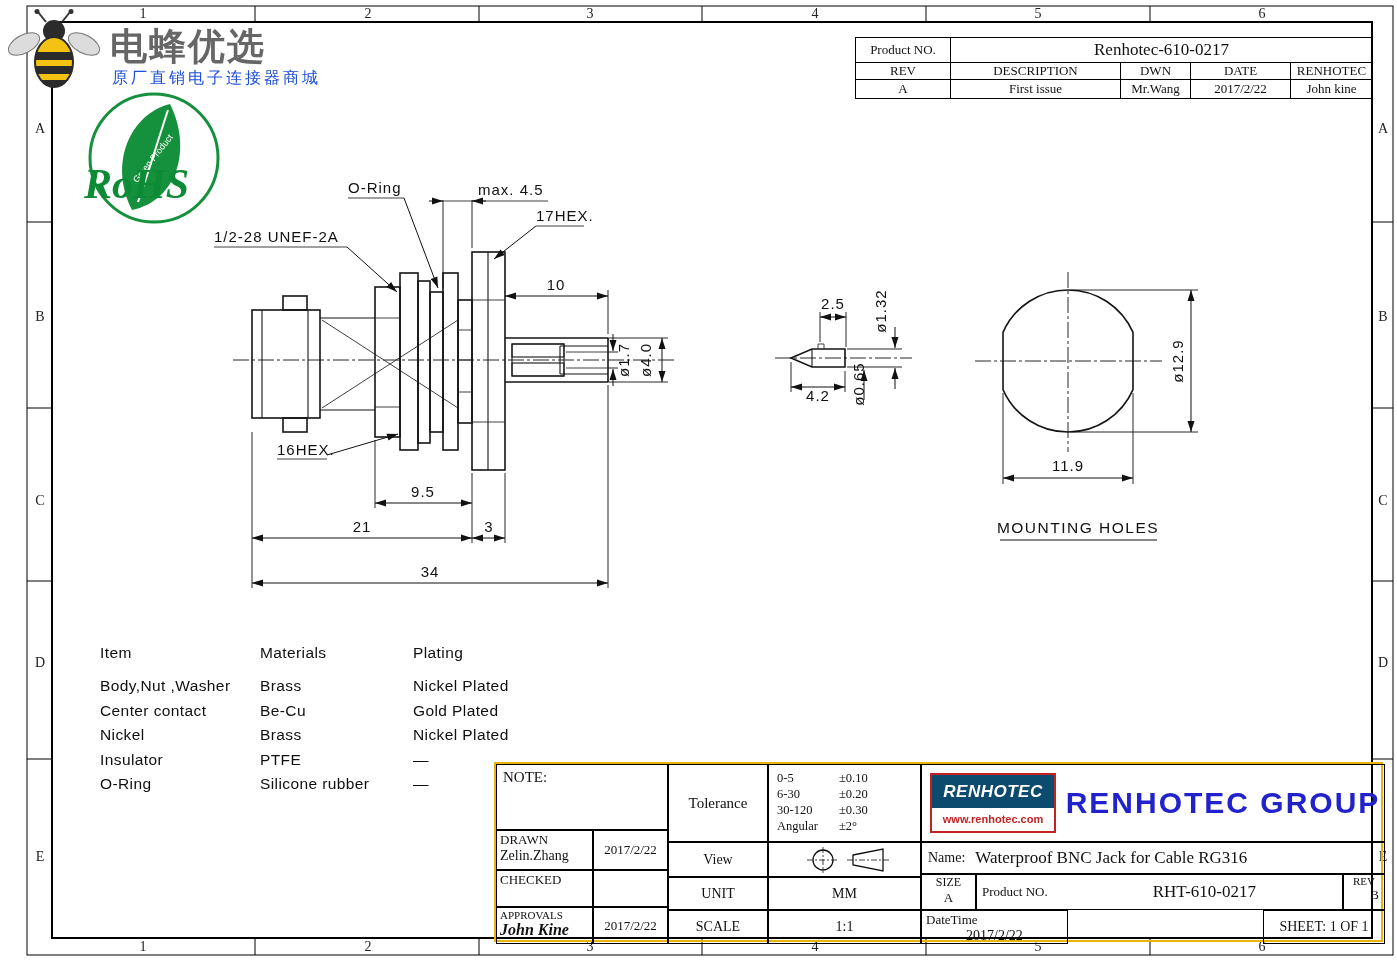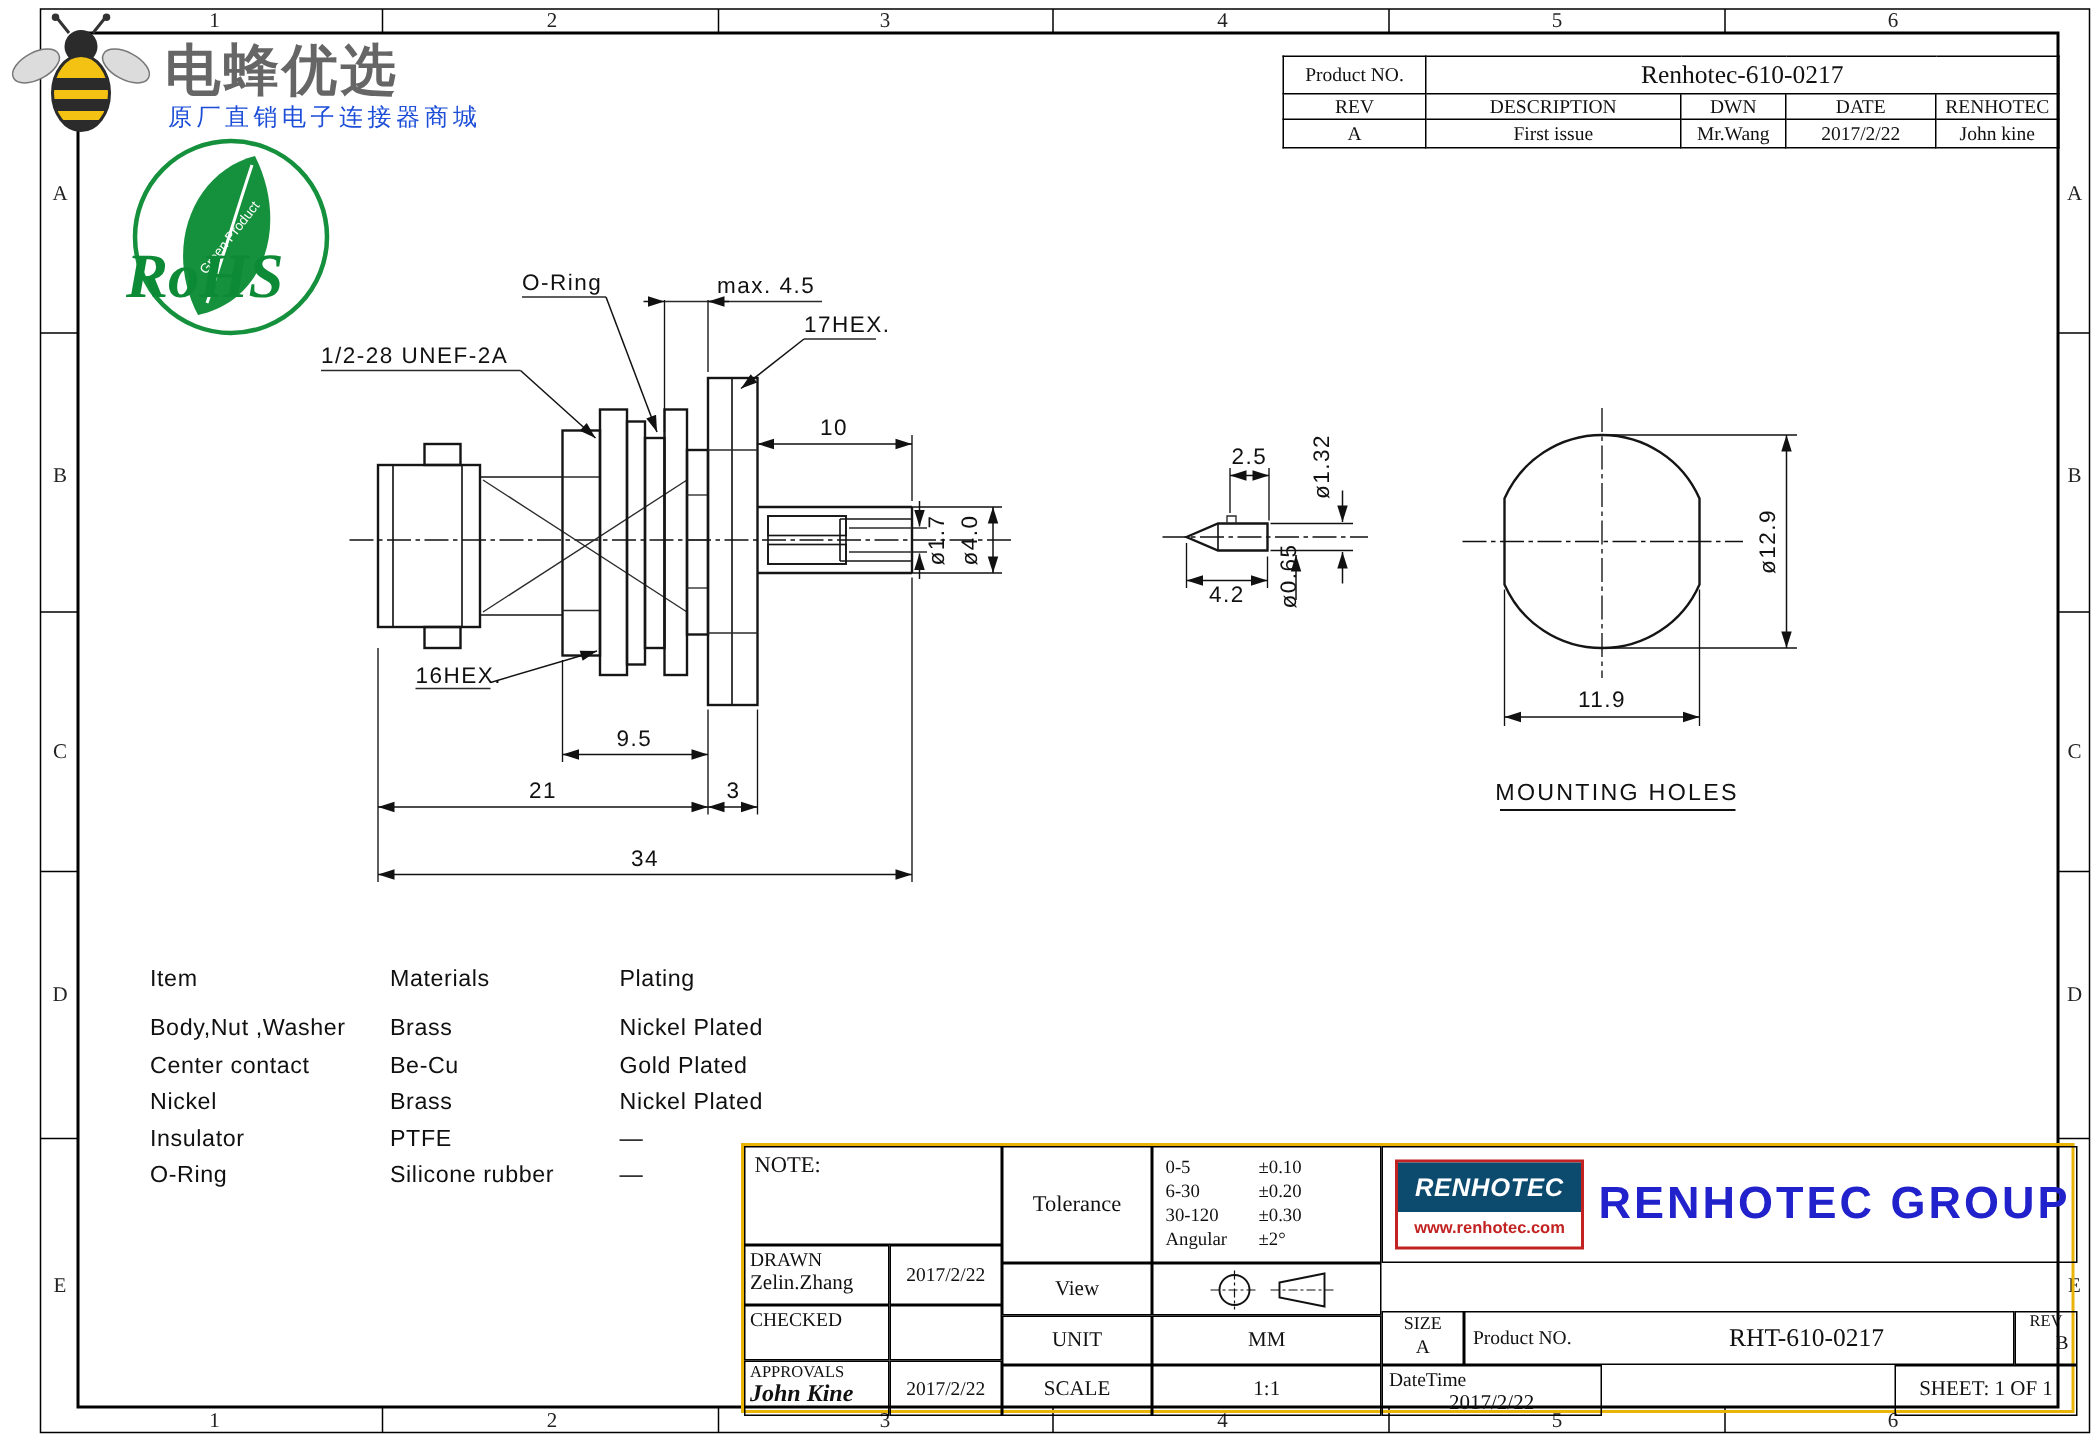--- a/index.html
+++ b/index.html
@@ -418,20 +418,24 @@
     <div class="tb-cell c-center f14" style="left:172px;top:146px;width:100px;height:34px">SCALE</div>
     <div class="tb-cell c-center f14" style="left:272px;top:146px;width:153px;height:34px">1:1</div>
 
     <div class="tb-cell" style="left:425px;top:0;width:464px;height:78px">
       <div class="logo-box">
         <div class="logo-top">RENHOTEC</div>
         <div class="logo-url">www.renhotec.com</div>
       </div>
       <div class="company">RENHOTEC GROUP</div>
     </div>
+    <div class="tb-cell" style="left:425px;top:78px;width:464px;height:32px;display:flex;align-items:center;padding-left:6px">
+      <span class="f14">Name:</span>
+      <span class="f17" style="margin-left:10px">Waterproof BNC Jack for Cable RG316</span>
+    </div>
     <div class="tb-cell" style="left:425px;top:110px;width:55px;height:36px;text-align:center">
       <div class="f12">SIZE</div>
       <div class="f13">A</div>
     </div>
     <div class="tb-cell" style="left:480px;top:110px;width:367px;height:36px;display:flex;align-items:center;padding-left:5px">
       <span class="f13">Product NO.</span>
       <span class="f17" style="margin-left:105px">RHT-610-0217</span>
     </div>
     <div class="tb-cell" style="left:847px;top:110px;width:42px;height:36px;text-align:center">
       <div class="f11">REV</div>

